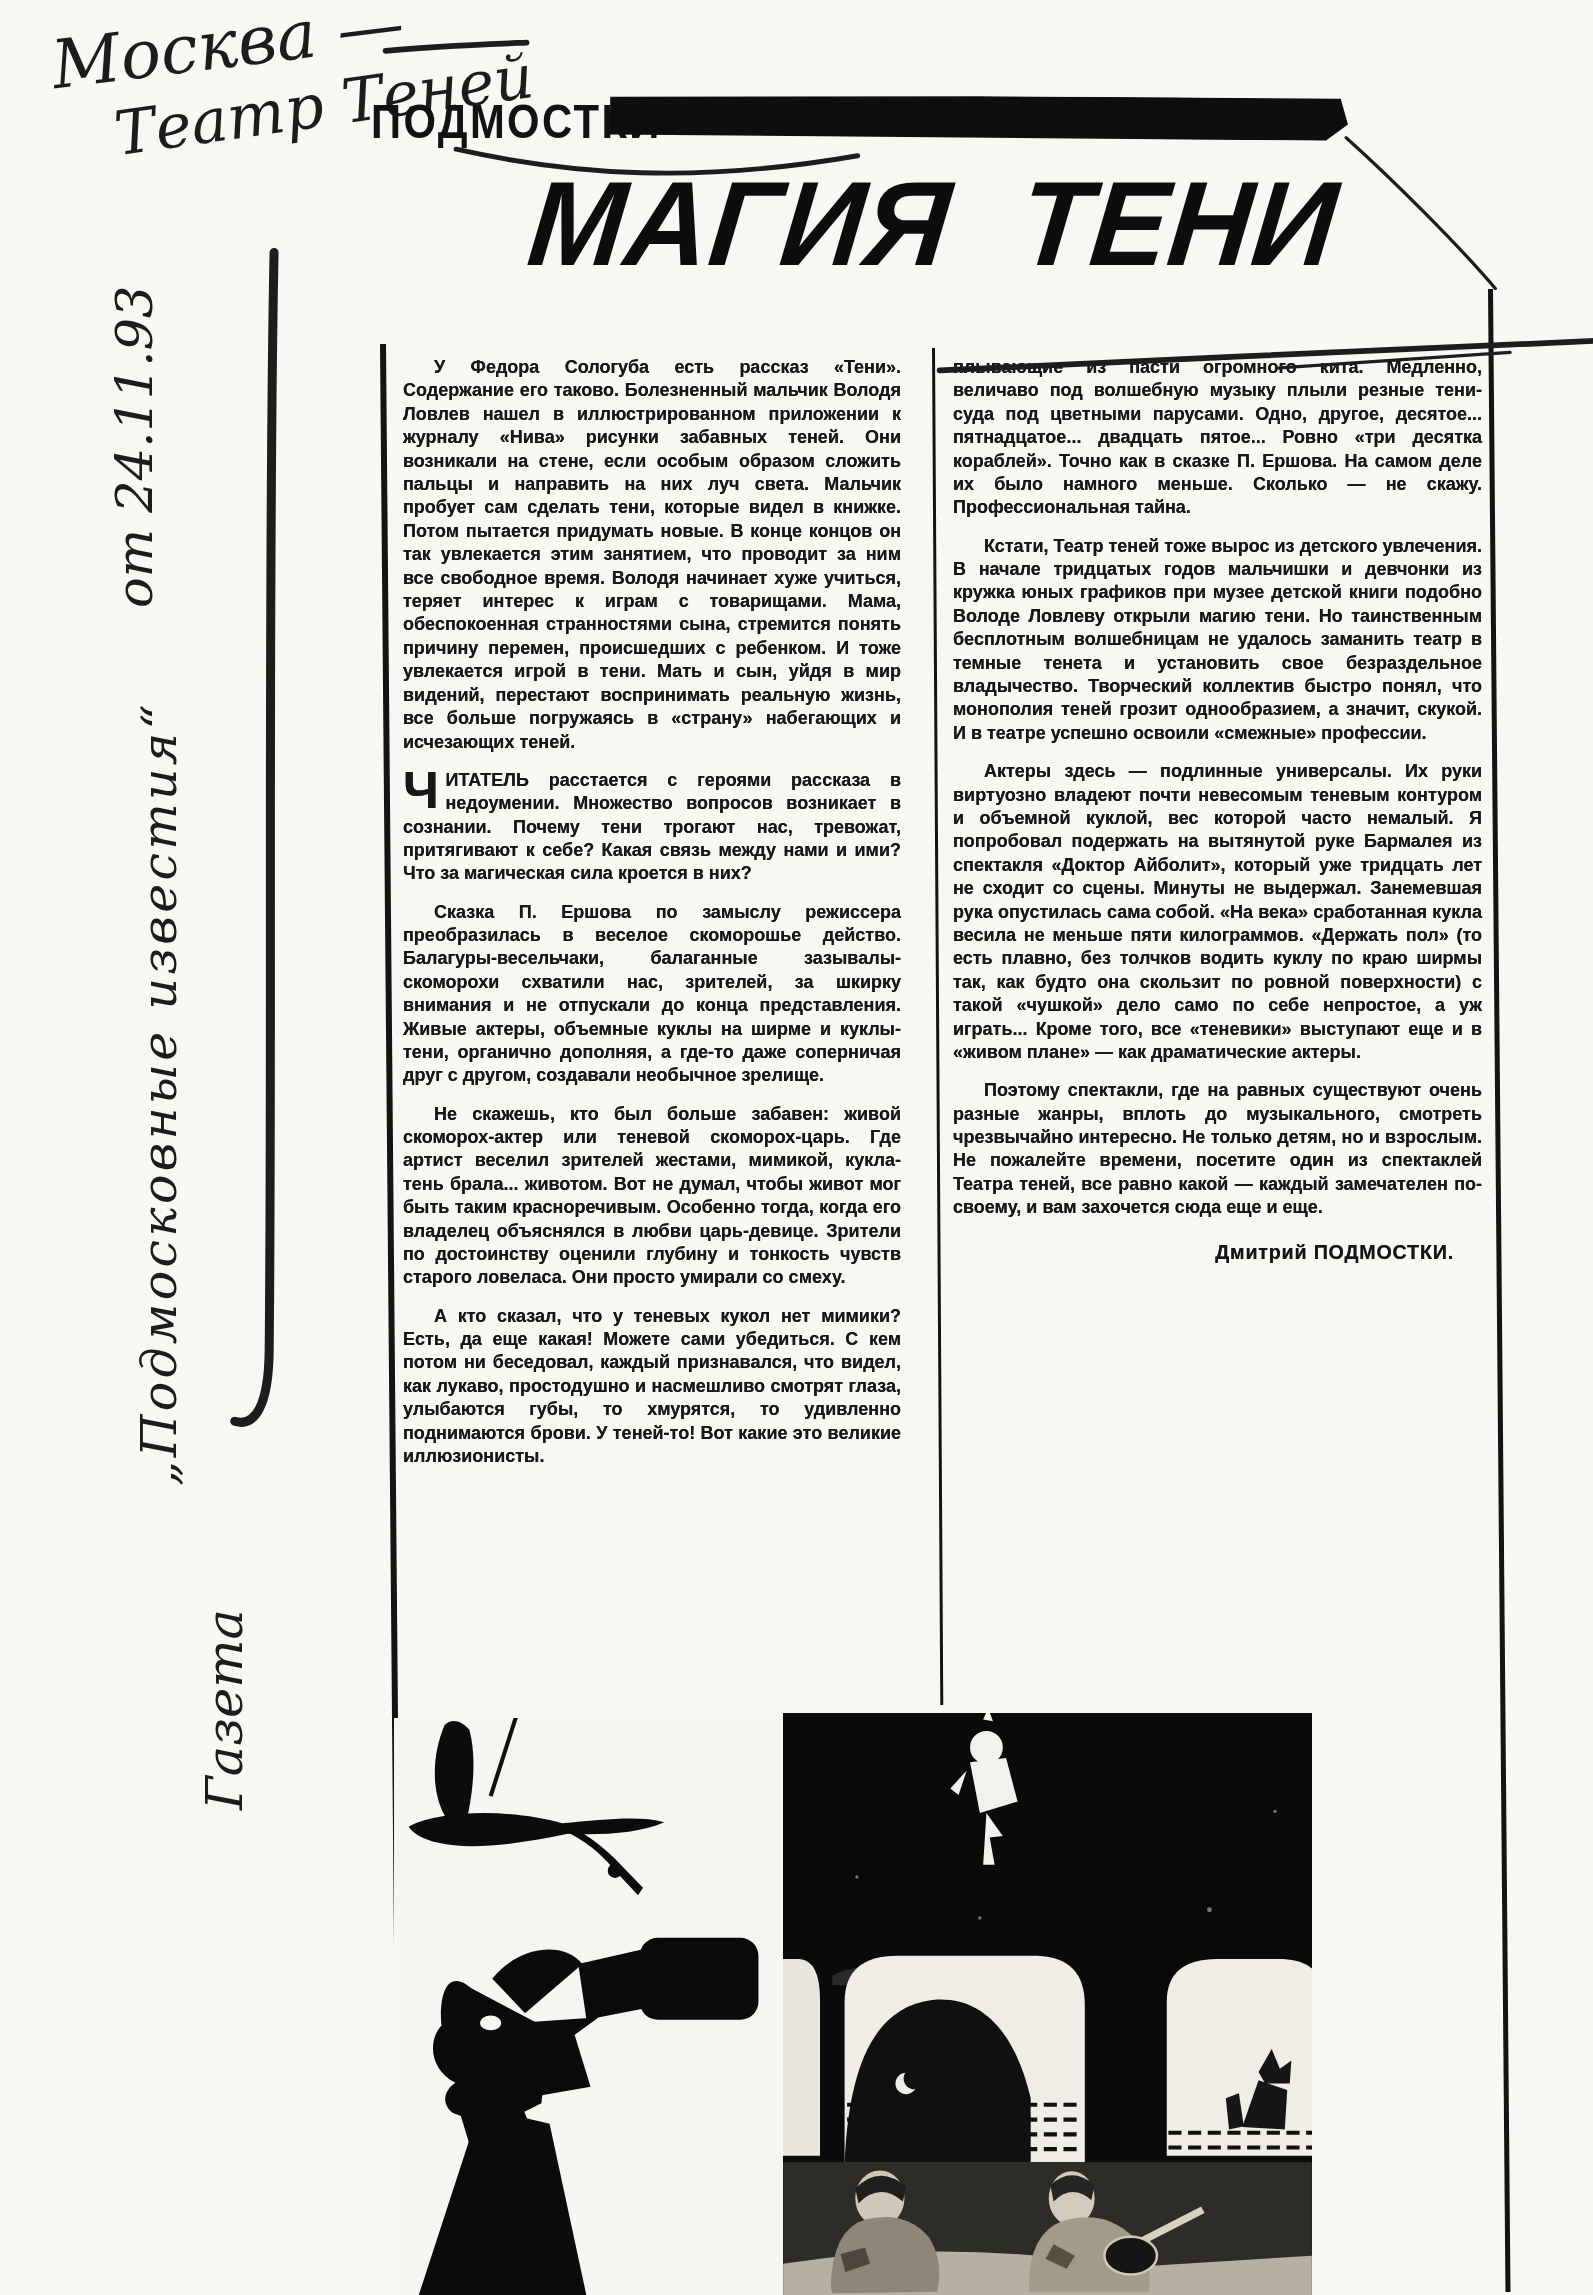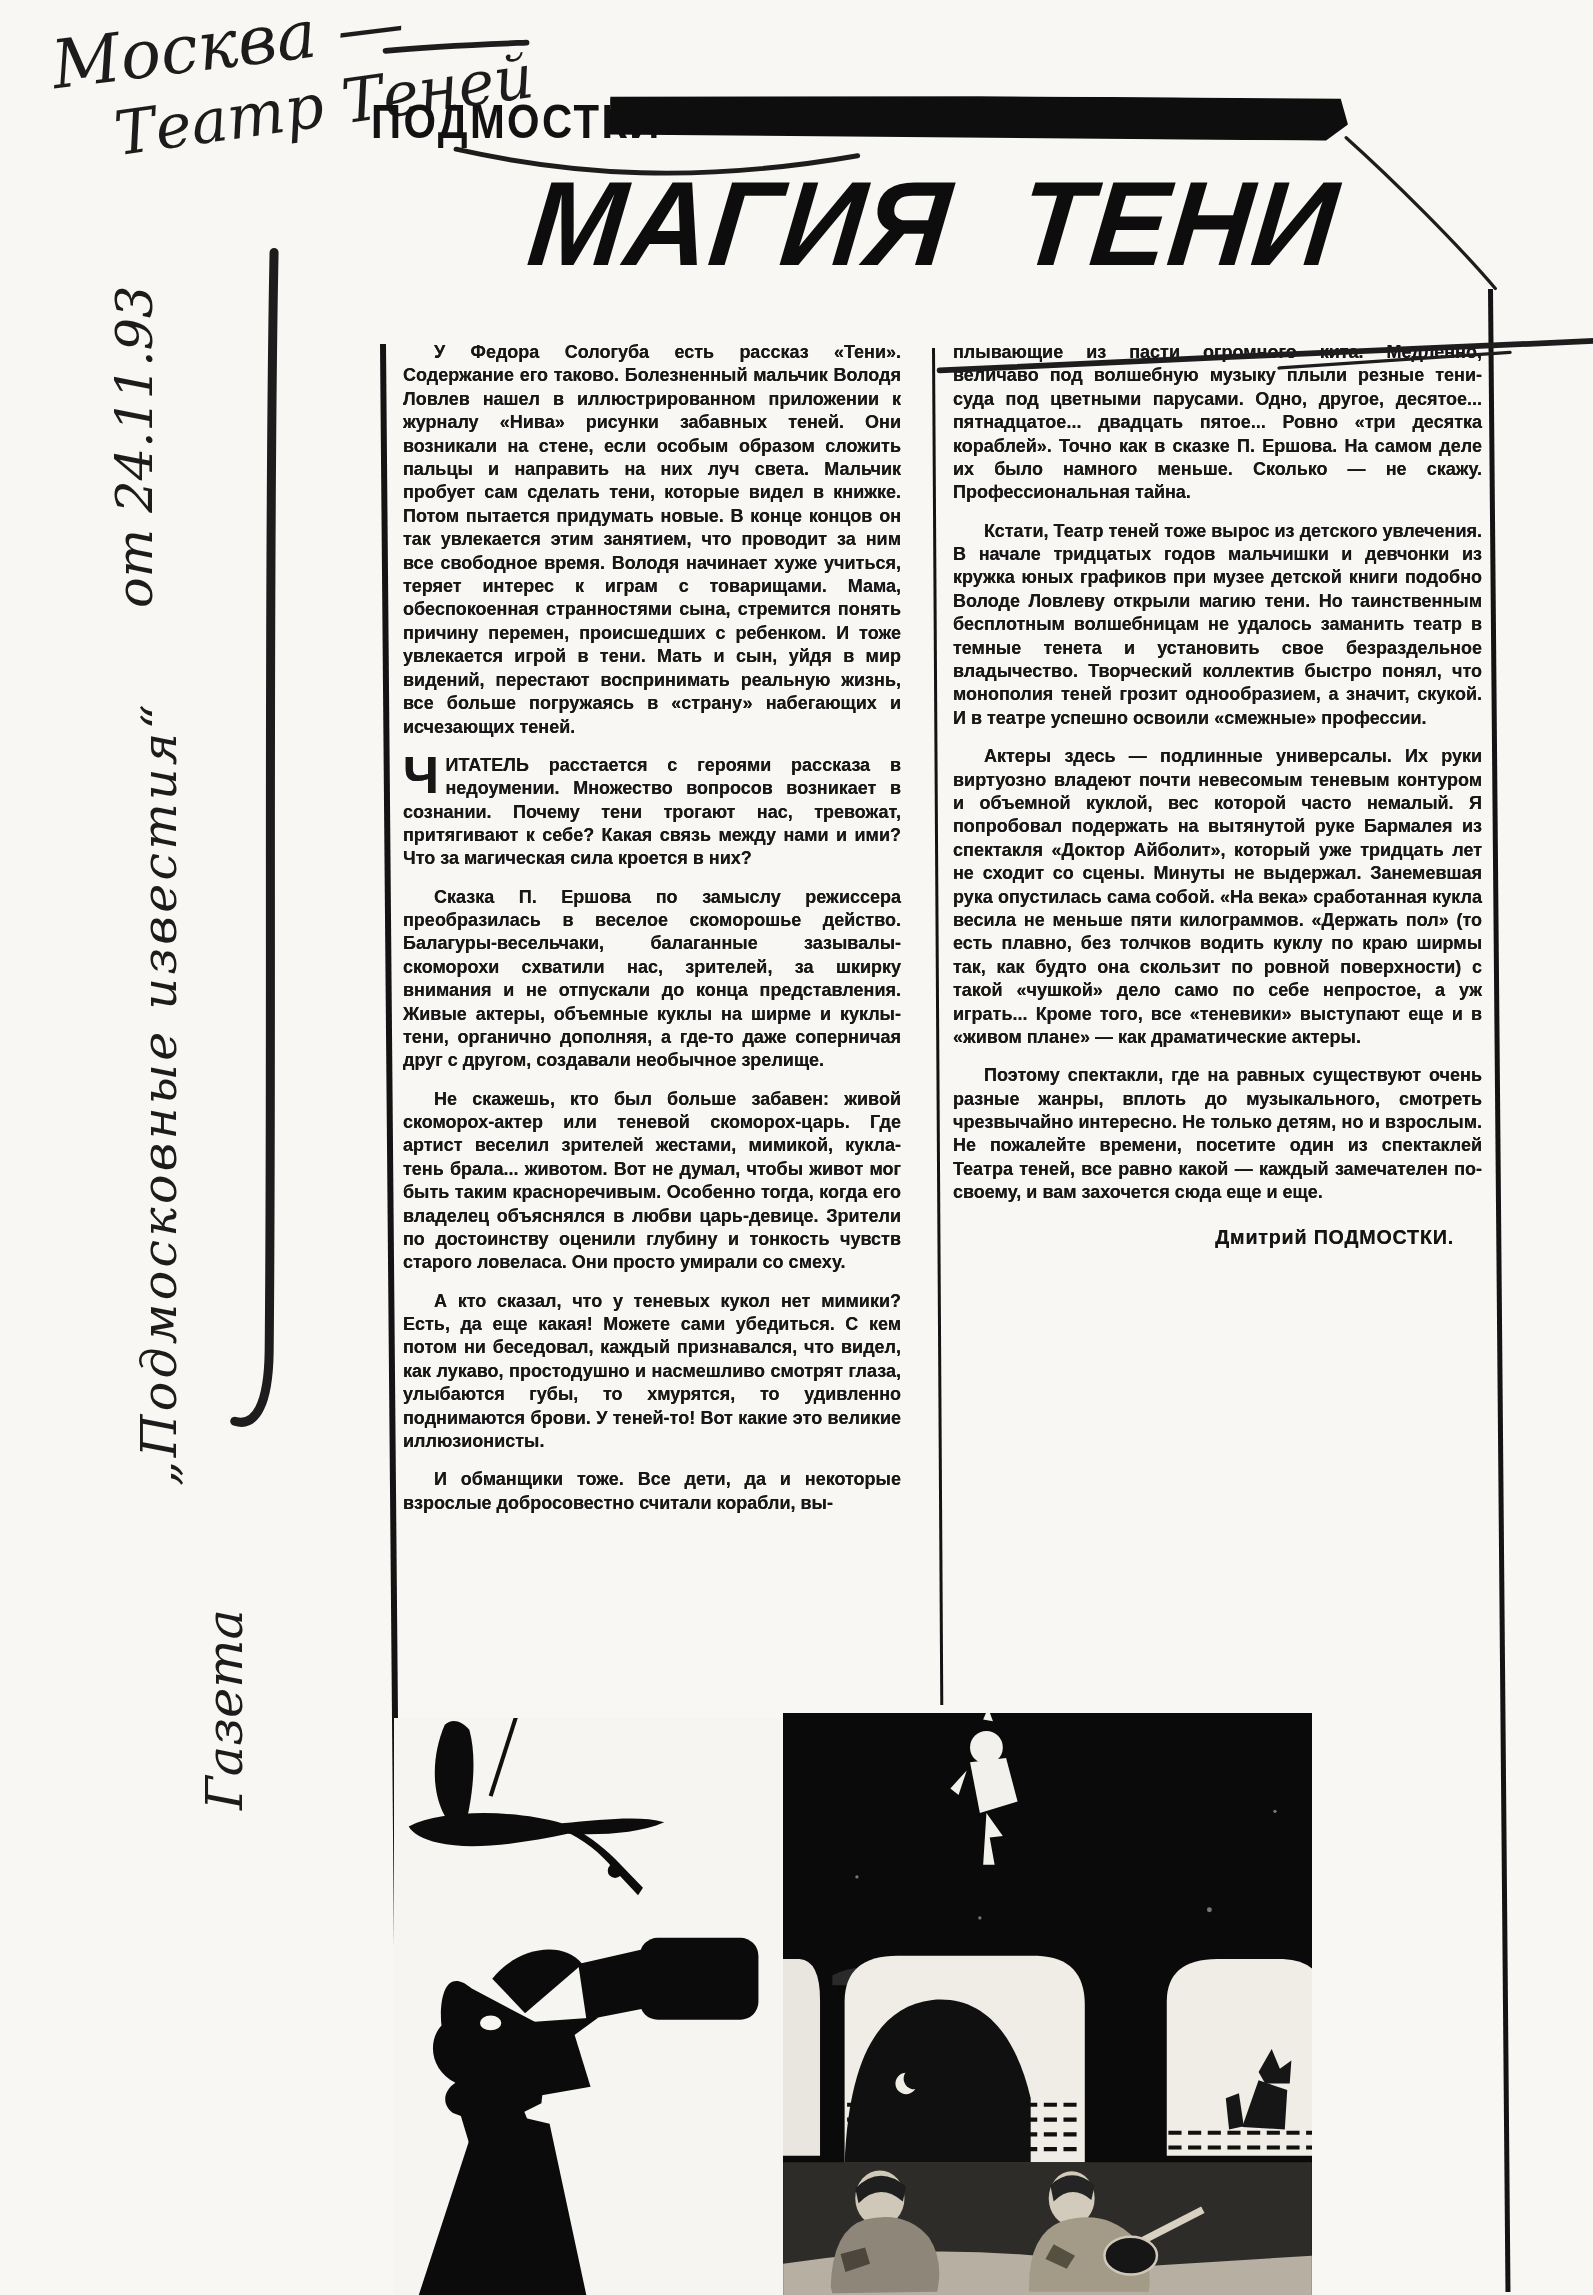--- a/index.html
+++ b/index.html
@@ -46,21 +46,21 @@
     transform:skewX(-6deg) scaleX(.96);transform-origin:left top;
     white-space:nowrap;
   }
   
   .rule{position:absolute;background:#141414;}
   .rule-left{left:380px;top:344px;width:5.7px;height:1947px;transform:rotate(-.5deg);transform-origin:top center;}
   .rule-divider{left:932px;top:348px;width:3.3px;height:1357px;transform:rotate(-.35deg);transform-origin:top center;}
   .rule-right{left:1488px;top:289px;width:4.9px;height:2003px;transform:rotate(-.5deg);transform-origin:top center;}
   
   .col{
-    position:absolute;top:341px;
+    position:absolute;top:356px;
     font-size:18px;line-height:23.4px;font-weight:700;
     color:#171717;text-align:justify;
     text-shadow:0 0 0.5px rgba(20,20,20,.85);
   }
   .col-1{left:403px;width:498px;}
   .col-2{left:953px;width:529px;}
   .col p{margin:0 0 14.8px 0;text-indent:31px;}
   .col p.no-indent{text-indent:0;}
   .dropcap{
     float:left;font-size:51px;line-height:41px;
@@ -98,21 +98,20 @@
   <div class="rule rule-right"></div>
 
   <div class="col col-1">
     <p class="no-indent" style="text-indent:31px;">У Федора Сологуба есть рассказ «Тени». Содержание его таково. Болезненный мальчик Володя Ловлев нашел в иллюстрированном приложении к журналу «Нива» рисунки забавных теней. Они возникали на стене, если особым образом сложить пальцы и направить на них луч света. Мальчик пробует сам сделать тени, которые видел в книжке. Потом пытается придумать новые. В конце концов он так увлекается этим занятием, что проводит за ним все свободное время. Володя начинает хуже учиться, теряет интерес к играм с товарищами. Мама, обеспокоенная странностями сына, стремится понять причину перемен, происшедших с ребенком. И тоже увлекается игрой в тени. Мать и сын, уйдя в мир видений, перестают воспринимать реальную жизнь, все больше погружаясь в «страну» набегающих и исчезающих теней.</p>
     <p class="no-indent">
       <span class="dropcap">Ч</span><span>ИТАТЕЛЬ расстается с героями рассказа в недоумении. Множество вопросов возникает в сознании. Почему тени трогают нас, тревожат, притягивают к себе? Какая связь между нами и ими? Что за магическая сила кроется в них?</span>
     </p>
     <p>Сказка П. Ершова по замыслу режиссера преобразилась в веселое скоморошье действо. Балагуры-весельчаки, балаганные зазывалы-скоморохи схватили нас, зрителей, за шкирку внимания и не отпускали до конца представления. Живые актеры, объемные куклы на ширме и куклы-тени, органично дополняя, а где-то даже соперничая друг с другом, создавали необычное зрелище.</p>
     <p>Не скажешь, кто был больше забавен: живой скоморох-актер или теневой скоморох-царь. Где артист веселил зрителей жестами, мимикой, кукла-тень брала... животом. Вот не думал, чтобы живот мог быть таким красноречивым. Особенно тогда, когда его владелец объяснялся в любви царь-девице. Зрители по достоинству оценили глубину и тонкость чувств старого ловеласа. Они просто умирали со смеху.</p>
     <p>А кто сказал, что у теневых кукол нет мимики? Есть, да еще какая! Можете сами убедиться. С кем потом ни беседовал, каждый признавался, что видел, как лукаво, простодушно и насмешливо смотрят глаза, улыбаются губы, то хмурятся, то удивленно поднимаются брови. У теней-то! Вот какие это великие иллюзионисты.</p>
-    <p>И обманщики тоже. Все дети, да и некоторые взрослые добросовестно считали корабли, вы-</p>
   </div>
 
   <div class="col col-2">
     <p class="no-indent">плывающие из пасти огромного кита. Медленно, величаво под волшебную музыку плыли резные тени-суда под цветными парусами. Одно, другое, десятое... пятнадцатое... двадцать пятое... Ровно «три десятка кораблей». Точно как в сказке П. Ершова. На самом деле их было намного меньше. Сколько — не скажу. Профессиональная тайна.</p>
     <p>Кстати, Театр теней тоже вырос из детского увлечения. В начале тридцатых годов мальчишки и девчонки из кружка юных графиков при музее детской книги подобно Володе Ловлеву открыли магию тени. Но таинственным бесплотным волшебницам не удалось заманить театр в темные тенета и установить свое безраздельное владычество. Творческий коллектив быстро понял, что монополия теней грозит однообразием, а значит, скукой. И в театре успешно освоили «смежные» профессии.</p>
     <p>Актеры здесь — подлинные универсалы. Их руки виртуозно владеют почти невесомым теневым контуром и объемной куклой, вес которой часто немалый. Я попробовал подержать на вытянутой руке Бармалея из спектакля «Доктор Айболит», который уже тридцать лет не сходит со сцены. Минуты не выдержал. Занемевшая рука опустилась сама собой. «На века» сработанная кукла весила не меньше пяти килограммов. «Держать пол» (то есть плавно, без толчков водить куклу по краю ширмы так, как будто она скользит по ровной поверхности) с такой «чушкой» дело само по себе непростое, а уж играть... Кроме того, все «теневики» выступают еще и в «живом плане» — как драматические актеры.</p>
     <p>Поэтому спектакли, где на равных существуют очень разные жанры, вплоть до музыкального, смотреть чрезвычайно интересно. Не только детям, но и взрослым. Не пожалейте времени, посетите один из спектаклей Театра теней, все равно какой — каждый замечателен по-своему, и вам захочется сюда еще и еще.</p>
     <div class="byline">Дмитрий ПОДМОСТКИ.</div>
   </div>
 

